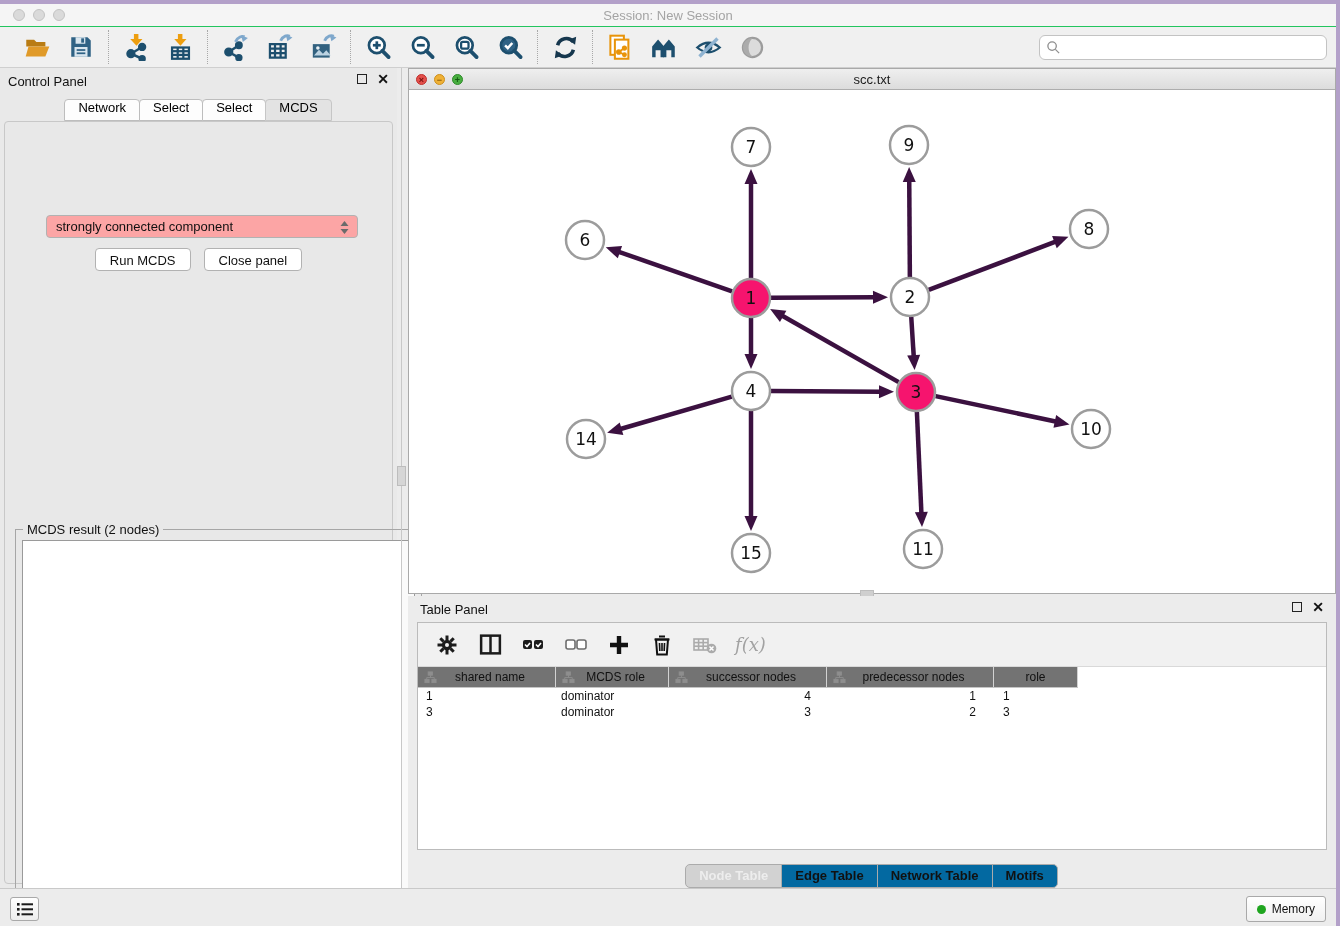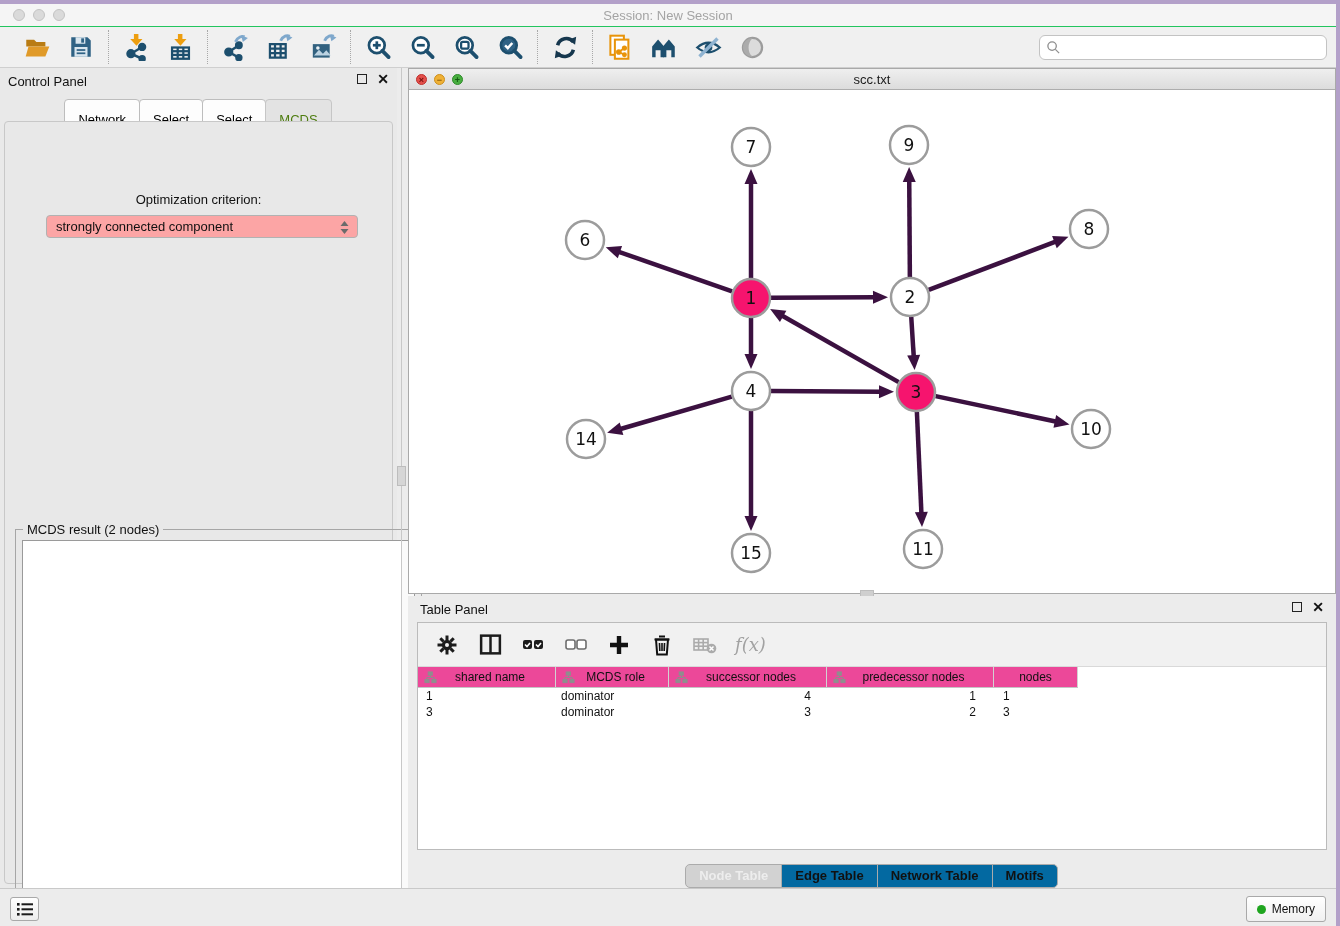--- a/index.html
+++ b/index.html
@@ -22,22 +22,22 @@
   .search-wrap input { border:none; outline:none; flex:1; font-size:12px; height:20px; background:transparent; }
 
   
   .control-panel { position:absolute; left:0; top:64px; width:397px; height:820px; background:#E9E9E9; }
   .panel-head { position:relative; height:26px; }
   .panel-title { position:absolute; left:8px; top:6px; font-size:13px; color:#111; }
   .panel-icons { position:absolute; right:8px; top:6px; display:flex; gap:10px; align-items:center; }
   .ico-max { width:10px; height:10px; border:1.6px solid #222; display:inline-block; }
   .ico-close { font-size:14px; font-weight:bold; color:#111; line-height:10px; }
   .ctl-tabs { position:absolute; left:0; top:31px; width:100%; display:flex; justify-content:center; }
-  .ctl-tab { background:#FDFDFD; border:1px solid #BDBDBD; margin-left:-1px; padding:12px 13px 5px; font-size:13px; color:#000; border-radius:4px 4px 0 0; cursor:pointer; }
-  .ctl-tab.active { background:#E3E3E3; color:#4d7c0f; border-color:#C6C6C6; }
+  .ctl-tab { background:#FDFDFD; border:1px solid #BDBDBD; margin-left:-1px; padding:0 13px 5px; font-size:13px; color:#000; border-radius:4px 4px 0 0; cursor:pointer; }
+  .ctl-tab.active { background:#E3E3E3; color:#000000; border-color:#C6C6C6; }
   .ctl-content { position:absolute; left:4px; top:53px; width:389px; height:763px; background:#E8E8E8; border:1px solid #C8C8C8; border-radius:4px; }
   .opt-label { position:absolute; left:0; width:100%; top:70px; text-align:center; font-size:13px; color:#111; }
   .opt-select { position:absolute; left:41px; top:93px; width:312px; height:23px; background:#fca5a5; border:1px solid #B2B2B2; border-radius:4px; font-size:13px; color:#111; display:flex; align-items:center; padding-left:9px; cursor:pointer; }
   .opt-select .stepper { position:absolute; right:7px; top:4px; }
   .btn-row { position:absolute; left:0; top:126px; width:100%; display:flex; justify-content:center; gap:13px; }
   .push-btn { background:#FFF; border:1px solid #B2B2B2; border-radius:4px; font-size:13px; color:#111; padding:4px 14px; height:23px; cursor:pointer; font-family:"Liberation Sans",sans-serif; }
   .result-group { position:absolute; left:10px; top:407px; width:407px; height:376px; border:1px solid #A6A6A6;text-align:right; }
   .result-legend { position:absolute; left:7px; top:-8px; background:#E8E8E8; padding:0 4px; font-size:13px; color:#111; }
   .result-box { position:absolute; left:6px; top:10px; right:6px; bottom:6px; background:#FFF; border:1px solid #9A9A9A; font-size:13px; color:#111; padding:1px 0 0 6px; line-height:17px; overflow:hidden; }
   .result-scroll { position:absolute; right:0; top:0; bottom:0; width:13px; background:#FAFAFA; border-left:1px solid #E2E2E2; }
@@ -58,21 +58,21 @@
   .net-title { position:absolute; left:0; right:0; top:3px; text-align:center; font-size:13px; color:#1A1A1A; }
   .net-canvas { position:absolute; left:0; top:21px; width:926px; height:503px; background:#FFF; }
   .net-canvas svg text { font-family:"DejaVu Sans",sans-serif; }
 
   
   .table-panel { position:absolute; left:408px; top:592px; width:928px; height:292px; background:#ECECEC; }
   .tp-content { position:absolute; left:9px; top:26px; width:910px; height:228px; background:#FFF; border:1px solid #BBB; }
   .tp-toolbar { position:absolute; left:0; top:0; width:100%; height:44px; background:#F1F1F1; border-bottom:1px solid #D9D9D9; display:flex; align-items:center; gap:17px; padding-left:16px; }
   .tp-tool { width:26px; height:26px; display:flex; align-items:center; justify-content:center; cursor:pointer; }
   .fx { font-family:"DejaVu Serif",serif; font-style:italic; font-size:18px; color:#A2A2A2; }
-  .thead { position:absolute; left:0; top:44px; height:21px; display:flex; background:#ec4899; border-bottom:1px solid #C5C5C5; }
+  .thead { position:absolute; left:0; top:44px; height:21px; display:flex; background:#737373; border-bottom:1px solid #C5C5C5; }
   .thcell { border-right:1px solid #D2D2D2; display:flex; align-items:center; font-size:12px; color:#111; position:relative; }
   .thcell .hlabel { flex:1; text-align:center; padding-right:12px; }
   .thcell.last .hlabel { padding-right:0; }
   .thcell svg { margin-left:6px; }
   .tbody { position:absolute; left:0; top:65px; width:100%; }
   .trow { display:flex; height:16px; }
   .tcell { font-size:12px; color:#111; line-height:16px; white-space:nowrap; overflow:hidden; }
   .c0 { width:138px; padding-left:8px; }
   .c1 { width:113px; padding-left:5px; }
   .c2 { width:158px; text-align:right; padding-right:16px; }
@@ -283,29 +283,32 @@
         <span class="ico-close">✕</span>
       </span>
     </div>
     <div class="ctl-tabs">
         <div class="ctl-tab">Network</div>
         <div class="ctl-tab">Select</div>
         <div class="ctl-tab">Select</div>
         <div class="ctl-tab active">MCDS</div>
       </div>
     <div class="ctl-content">
-      <div class="opt-label">Optimization criterion:</div>
       <div class="opt-select">
         <span>strongly connected component</span>
         <span class="stepper">
           <svg width="11" height="15" viewBox="0 0 11 15">
               <path d="M5.5 1 L9.5 6 H1.5z" fill="#6B6B6B"></path>
               <path d="M5.5 14 L1.5 9 H9.5z" fill="#6B6B6B"></path>
             </svg>
         </span>
+      </div>
+      <div class="btn-row">
+        <button class="push-btn">Run MCDS</button>
+        <button class="push-btn">Close panel</button>
       </div>
       <div class="result-group">
         <span class="result-legend">MCDS result (2 nodes)</span>
         <div class="result-box">
           <div>
               <div>1</div>
               <div>3</div>
             </div>
           <div class="result-scroll"></div>
         </div>
@@ -511,21 +514,21 @@
                 <line x1="3" y1="7" x2="11" y2="7"></line>
                 <line x1="3" y1="7" x2="3" y2="9"></line>
                 <line x1="11" y1="7" x2="11" y2="9"></line>
                 <rect x="1" y="9" width="4.5" height="3.5"></rect>
                 <rect x="8.5" y="9" width="4.5" height="3.5"></rect>
               </g>
             </svg>
             <span class="hlabel">predecessor nodes</span>
           </div>
           <div class="thcell last" style="width: 84px;">
-            <span class="hlabel">nodes</span>
+            <span class="hlabel">role</span>
           </div>
         </div>
       <div class="tbody">
           <div class="trow">
             <div class="tcell c0">1</div>
             <div class="tcell c1">dominator</div>
             <div class="tcell c2">4</div>
             <div class="tcell c3">1</div>
             <div class="tcell c4">1</div>
           </div>

